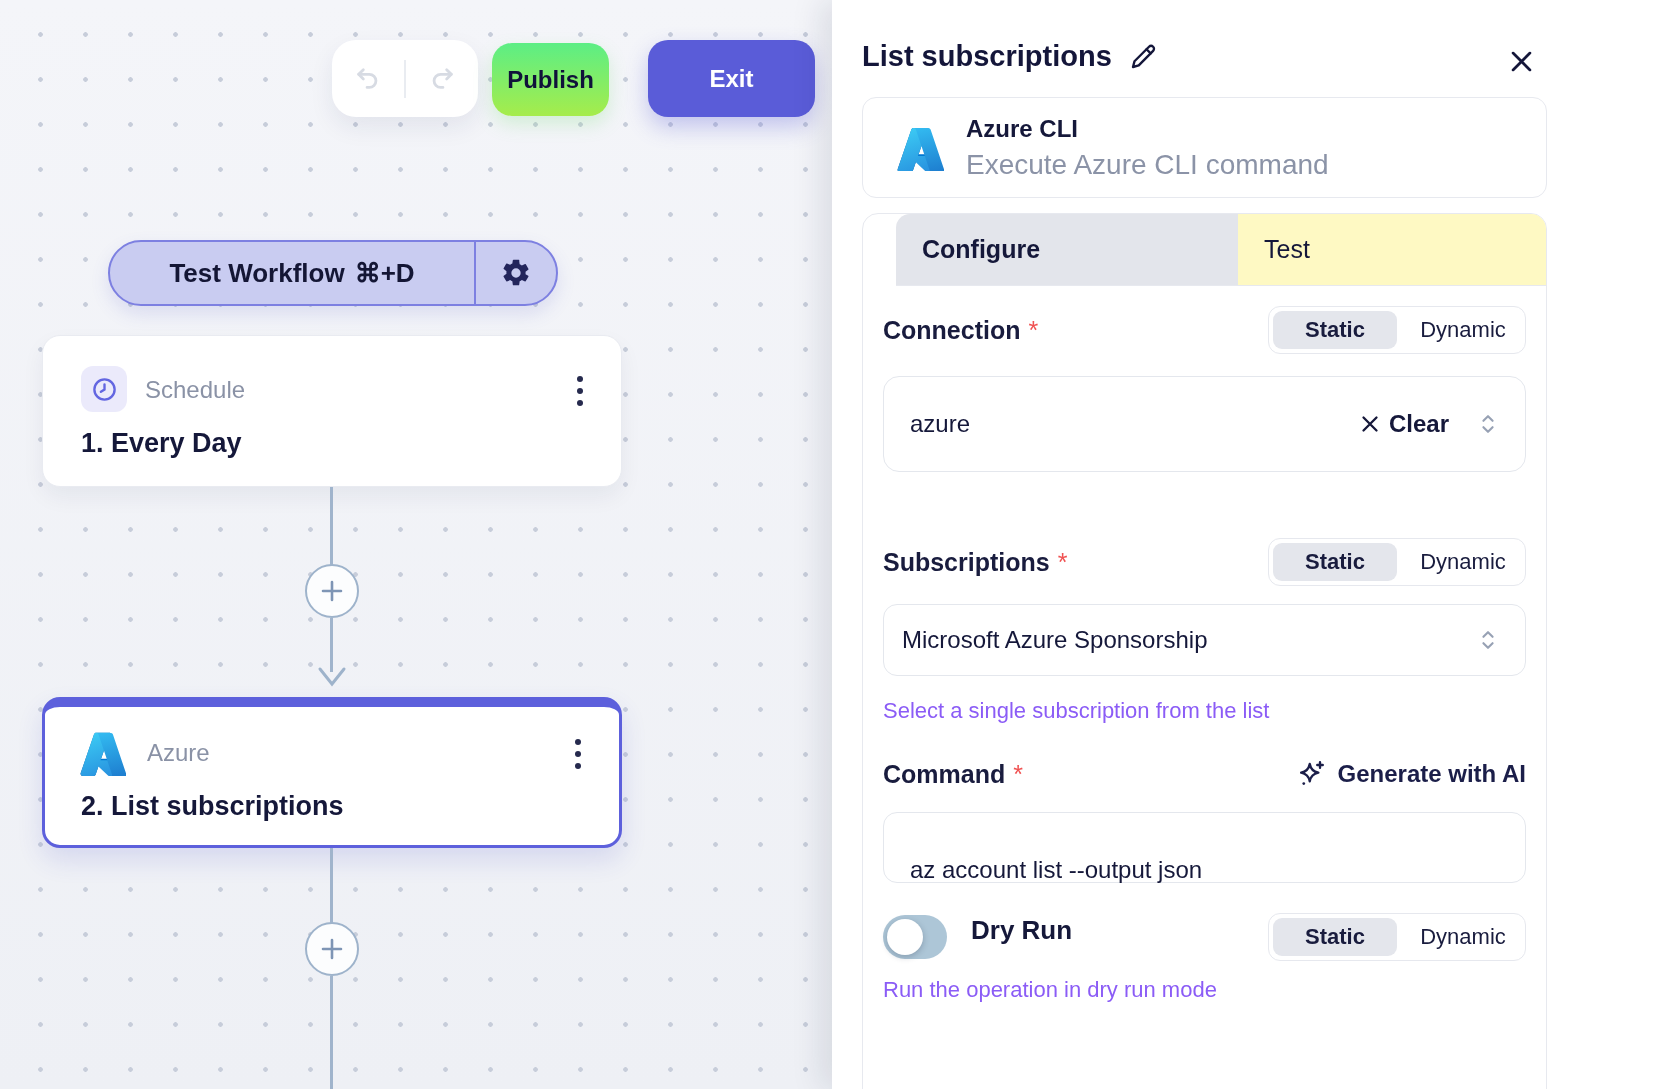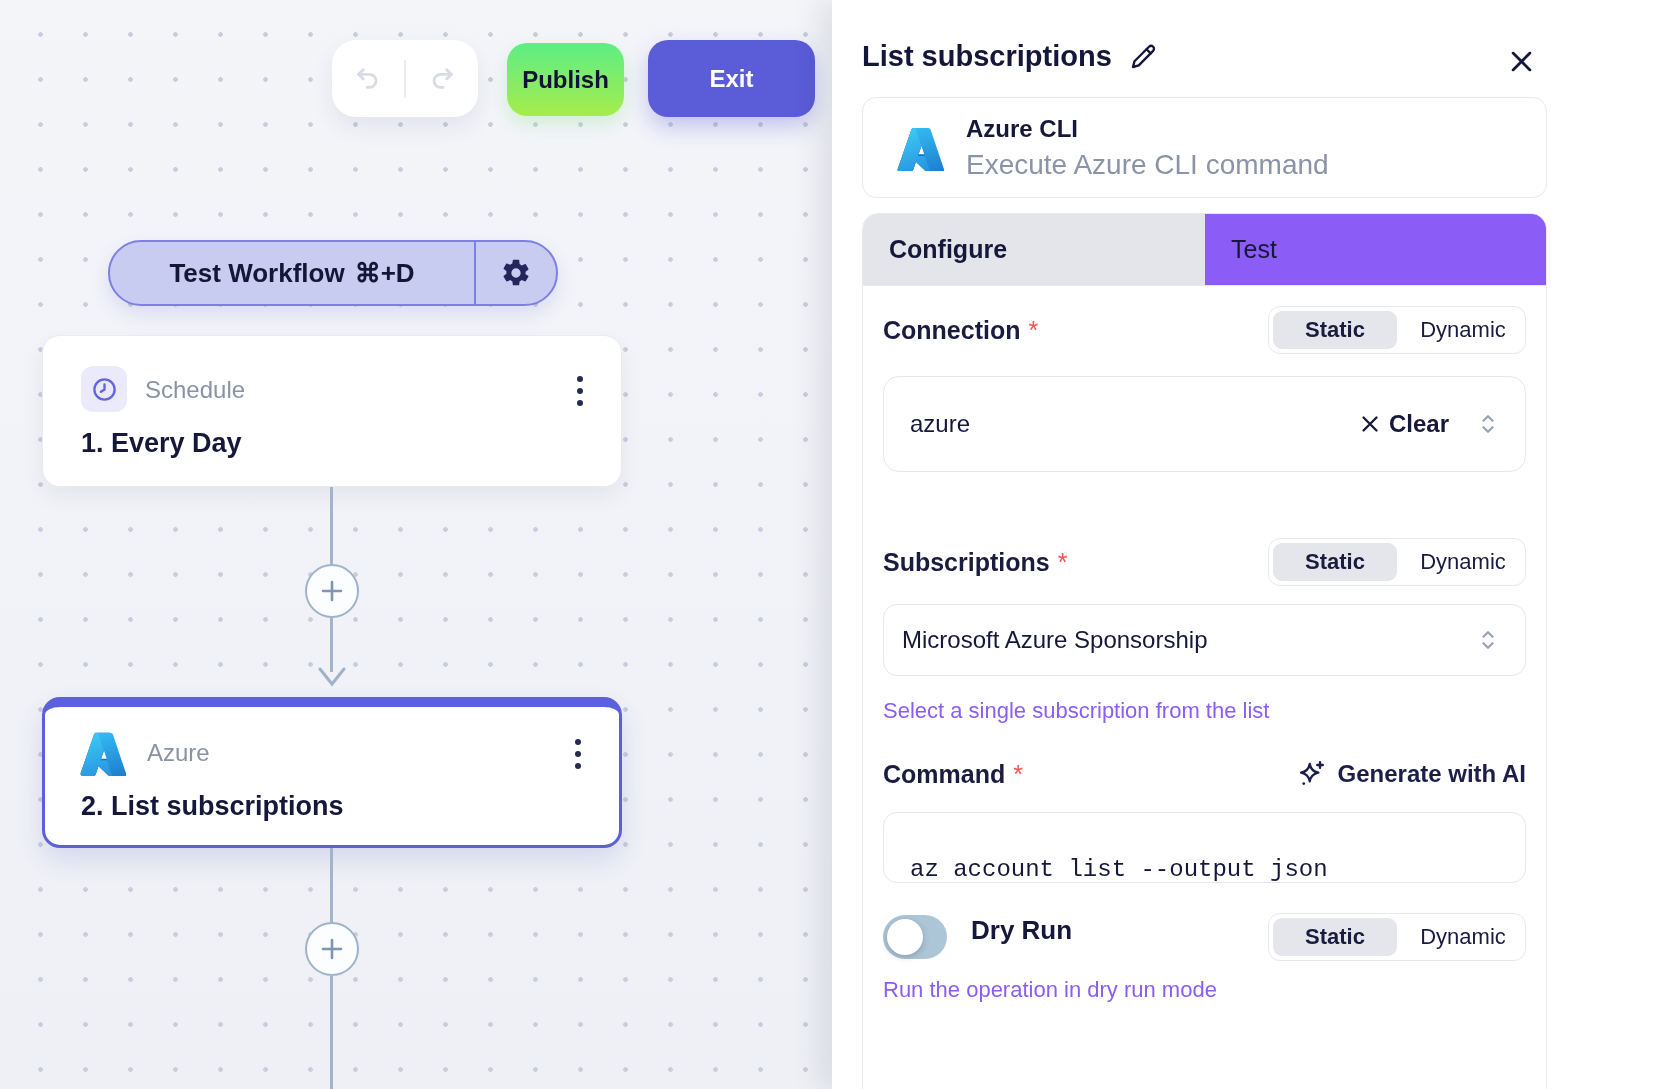--- a/index.html
+++ b/index.html
@@ -20,21 +20,21 @@
   .undo-card { position:absolute; left:332px; top:40px; width:146px; height:77px;
     background:#fff; border-radius:24px; box-shadow:0 10px 24px rgba(30,40,90,.08);
     display:flex; align-items:center; }
   .undo-half { flex:1; display:flex; align-items:center; justify-content:center; cursor:pointer; }
   .undo-divider { width:1.5px; height:38px; background:#e9ecf1; }
 
   .btn-publish { position:absolute; left:492px; top:43px; width:117px; height:73px;
     border-radius:20px; background:linear-gradient(180deg,#5cee85 0%,#a6ec4b 100%);
     display:flex; align-items:center; justify-content:center;
     font-size:24px; font-weight:700; color:#10123a; cursor:pointer;
-    box-shadow:0 8px 18px rgba(110,220,110,.25);margin-left:15px; }
+    box-shadow:0 8px 18px rgba(110,220,110,.25); }
   .btn-exit { position:absolute; left:648px; top:40px; width:167px; height:77px;
     border-radius:20px; background:#5a5cd8; display:flex; align-items:center; justify-content:center;
     font-size:24px; font-weight:700; color:#ffffff; cursor:pointer;
     box-shadow:0 10px 22px rgba(90,92,216,.32); }
 
   
   .test-pill { position:absolute; left:108px; top:240px; width:450px; height:66px;
     border-radius:33px; background:#c9ccf1; border:2px solid #7d80e1;
     display:flex; align-items:center; box-shadow:0 8px 18px rgba(80,84,200,.15); }
   .test-pill-label { flex:1; display:flex; justify-content:center; gap:10px;
@@ -77,25 +77,25 @@
 
   .app-card { position:absolute; left:30px; top:97px; width:685px; height:101px;
     border:1.5px solid #e7e9ef; border-radius:14px; display:flex; align-items:center; }
   .app-card-icon { margin-left:34px; width:47px; height:47px; }
   .app-card-text { margin-left:22px; display:flex; flex-direction:column; gap:6px; }
   .app-card-title { font-size:24px; font-weight:600; color:#15183a; }
   .app-card-sub { font-size:28px; color:#8b93a7; }
 
   .tab-card { position:absolute; left:30px; top:213px; width:685px; height:900px;
     border:1.5px solid #e7e9ef; border-radius:16px 16px 0 0; overflow:hidden; background:#fff; }
-  .tab-header { height:72px; display:flex; border-bottom:1.5px solid #e7e9ef; }
+  .tab-header { height:72px; display:flex; border-bottom:1.5px solid #e7e9ef;margin-left:33px; }
   .tab { display:flex; align-items:center; padding-left:26px; font-size:25px; font-weight:600;
     color:#15183a; cursor:pointer; }
   .tab-active { width:342px; background:#e3e5eb; border-top-left-radius:14px; }
-  .tab-inactive { flex:1; background:#8b5cf6; font-weight:500; }
+  .tab-inactive { flex:1; background:#fef9c3; font-weight:500; }
 
   .tab-content { padding:0 20px; }
   .field-row { display:flex; align-items:center; justify-content:space-between; height:48px; }
   .row-connection { margin-top:20px; }
   .row-subscriptions { margin-top:66px; }
   .row-command { margin-top:26px; }
   .row-dryrun { margin-top:30px; }
   .field-label { font-size:25px; font-weight:600; color:#191c3e; }
   .req { color:#f05252; margin-left:8px; font-size:25px; }
 
@@ -117,21 +117,21 @@
   .select-value { flex:1; font-size:24px; font-weight:500; color:#15183a; }
 
   .help-text { margin-top:22px; font-size:22px; color:#8b5cf6; }
   .help-dryrun { margin-top:16px; }
 
   .ai-btn { display:flex; align-items:center; gap:12px; cursor:pointer; }
   .ai-label { font-size:24px; font-weight:600; color:#1b1e49; }
 
   .cmd-input { margin-top:14px; height:71px; border:1.5px solid #e4e7ed; border-radius:14px;
     display:flex; align-items:center; padding:0 26px; }
-  .cmd-input input { border:none; outline:none; flex:1; font-family:Liberation Mono, monospace;
+  .cmd-input input { border:none; outline:none; flex:1; font-family:Liberation Sans, sans-serif;
     font-size:24px; font-weight:500; color:#15183a; background:transparent;margin-top:44px; }
 
   .dryrun-left { display:flex; align-items:flex-start; gap:24px; }
   .toggle { width:64px; height:44px; border-radius:22px; background:#adc6d7; position:relative; cursor:pointer; }
   .toggle-knob { position:absolute; left:4px; top:4px; width:36px; height:36px; border-radius:50%;
     background:#fff; box-shadow:0 2px 6px rgba(20,30,60,.25); }
   .dryrun-label { font-size:26px; font-weight:600; color:#15183a; }
 
   svg { display:block; }
 </style>

